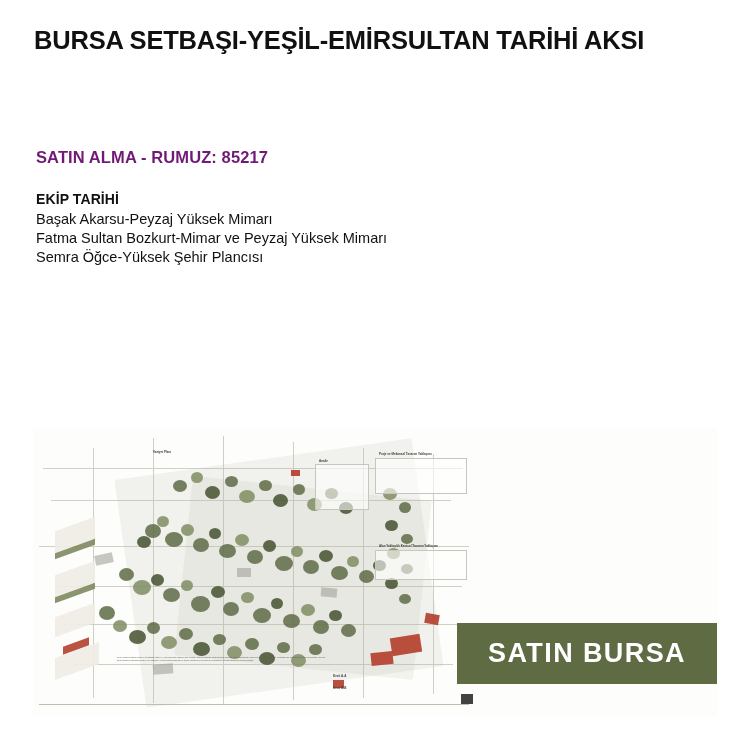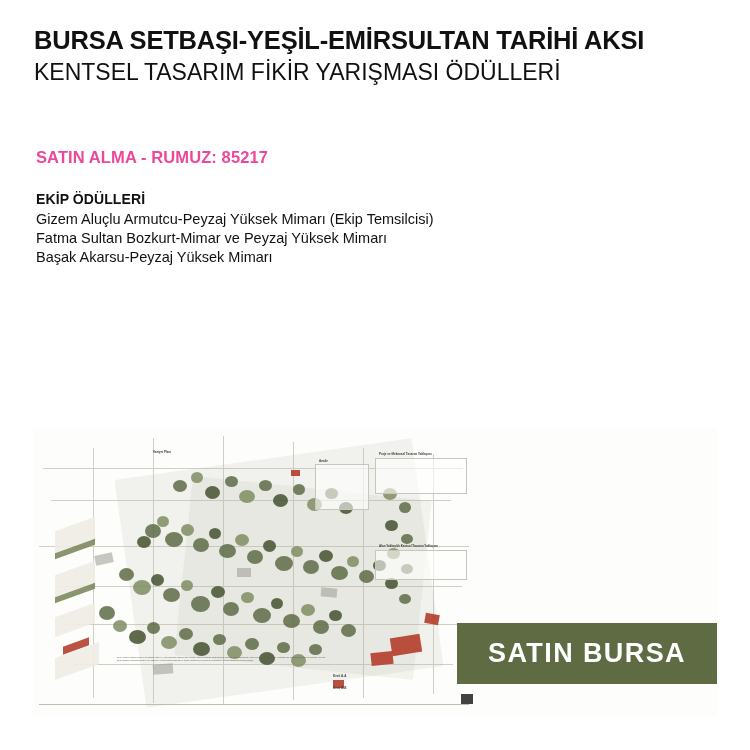--- a/index.html
+++ b/index.html
@@ -51,21 +51,21 @@
   .award-block {
     position: absolute;
     left: 36px;
     top: 148px;
     width: 600px;
   }
   .award-title {
     font-size: 16.5px;
     font-weight: bold;
     letter-spacing: 0.1px;
-    color: #ec4899;
+    color: #701a75;
     margin-bottom: 24px;
   }
   .section-heading {
     font-size: 14px;
     font-weight: bold;
     letter-spacing: 0.1px;
     color: #111111;
     margin-bottom: 3px;
   }
   .person-list {
@@ -183,31 +183,30 @@
     letter-spacing: 1.4px;
   }
 </style>
 </head>
 <body>
 
 <div class="page">
 
   <div class="header">
     <div class="title-line1">BURSA SETBAŞI-YEŞİL-EMİRSULTAN TARİHİ AKSI</div>
-    <div class="title-line2">KENTSEL TASARIM FİKİR YARIŞMASI ÖDÜLLERİ</div>
   </div>
 
   <div class="award-block">
     <div class="award-title">SATIN ALMA - RUMUZ: 85217</div>
 
-    <div class="section-heading">EKİP ÖDÜLLERİ</div>
+    <div class="section-heading">EKİP TARİHİ</div>
     <ul class="person-list">
-      <li>Gizem Aluçlu Armutcu-Peyzaj Yüksek Mimarı (Ekip Temsilcisi)</li>
+      <li>Başak Akarsu-Peyzaj Yüksek Mimarı</li>
       <li>Fatma Sultan Bozkurt-Mimar ve Peyzaj Yüksek Mimarı</li>
-      <li>Başak Akarsu-Peyzaj Yüksek Mimarı</li>
+      <li>Semra Öğce-Yüksek Şehir Plancısı</li>
     </ul>
 
     <div class="spacer-block"></div>
 
   </div>
 
   <div class="board">
     <div class="board-canvas">
 
       <div class="line-h" style="left:10px; top:40px; width:420px;"></div>

